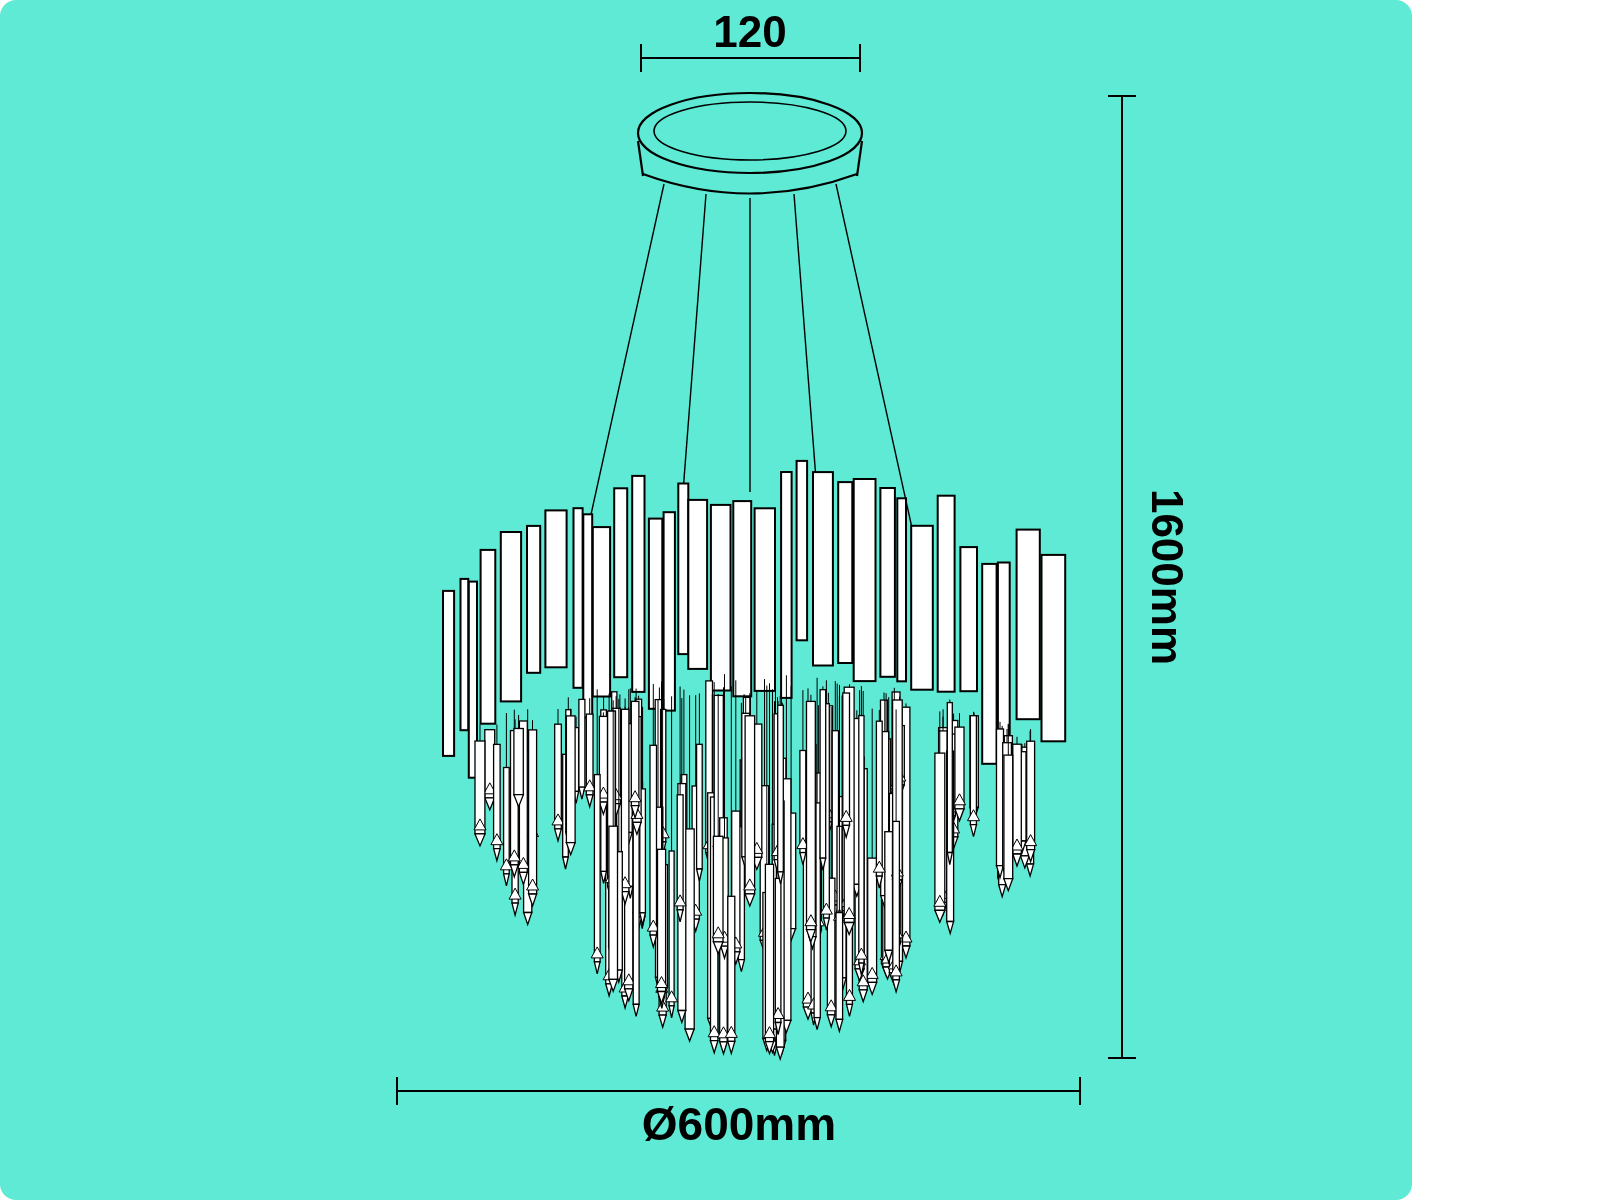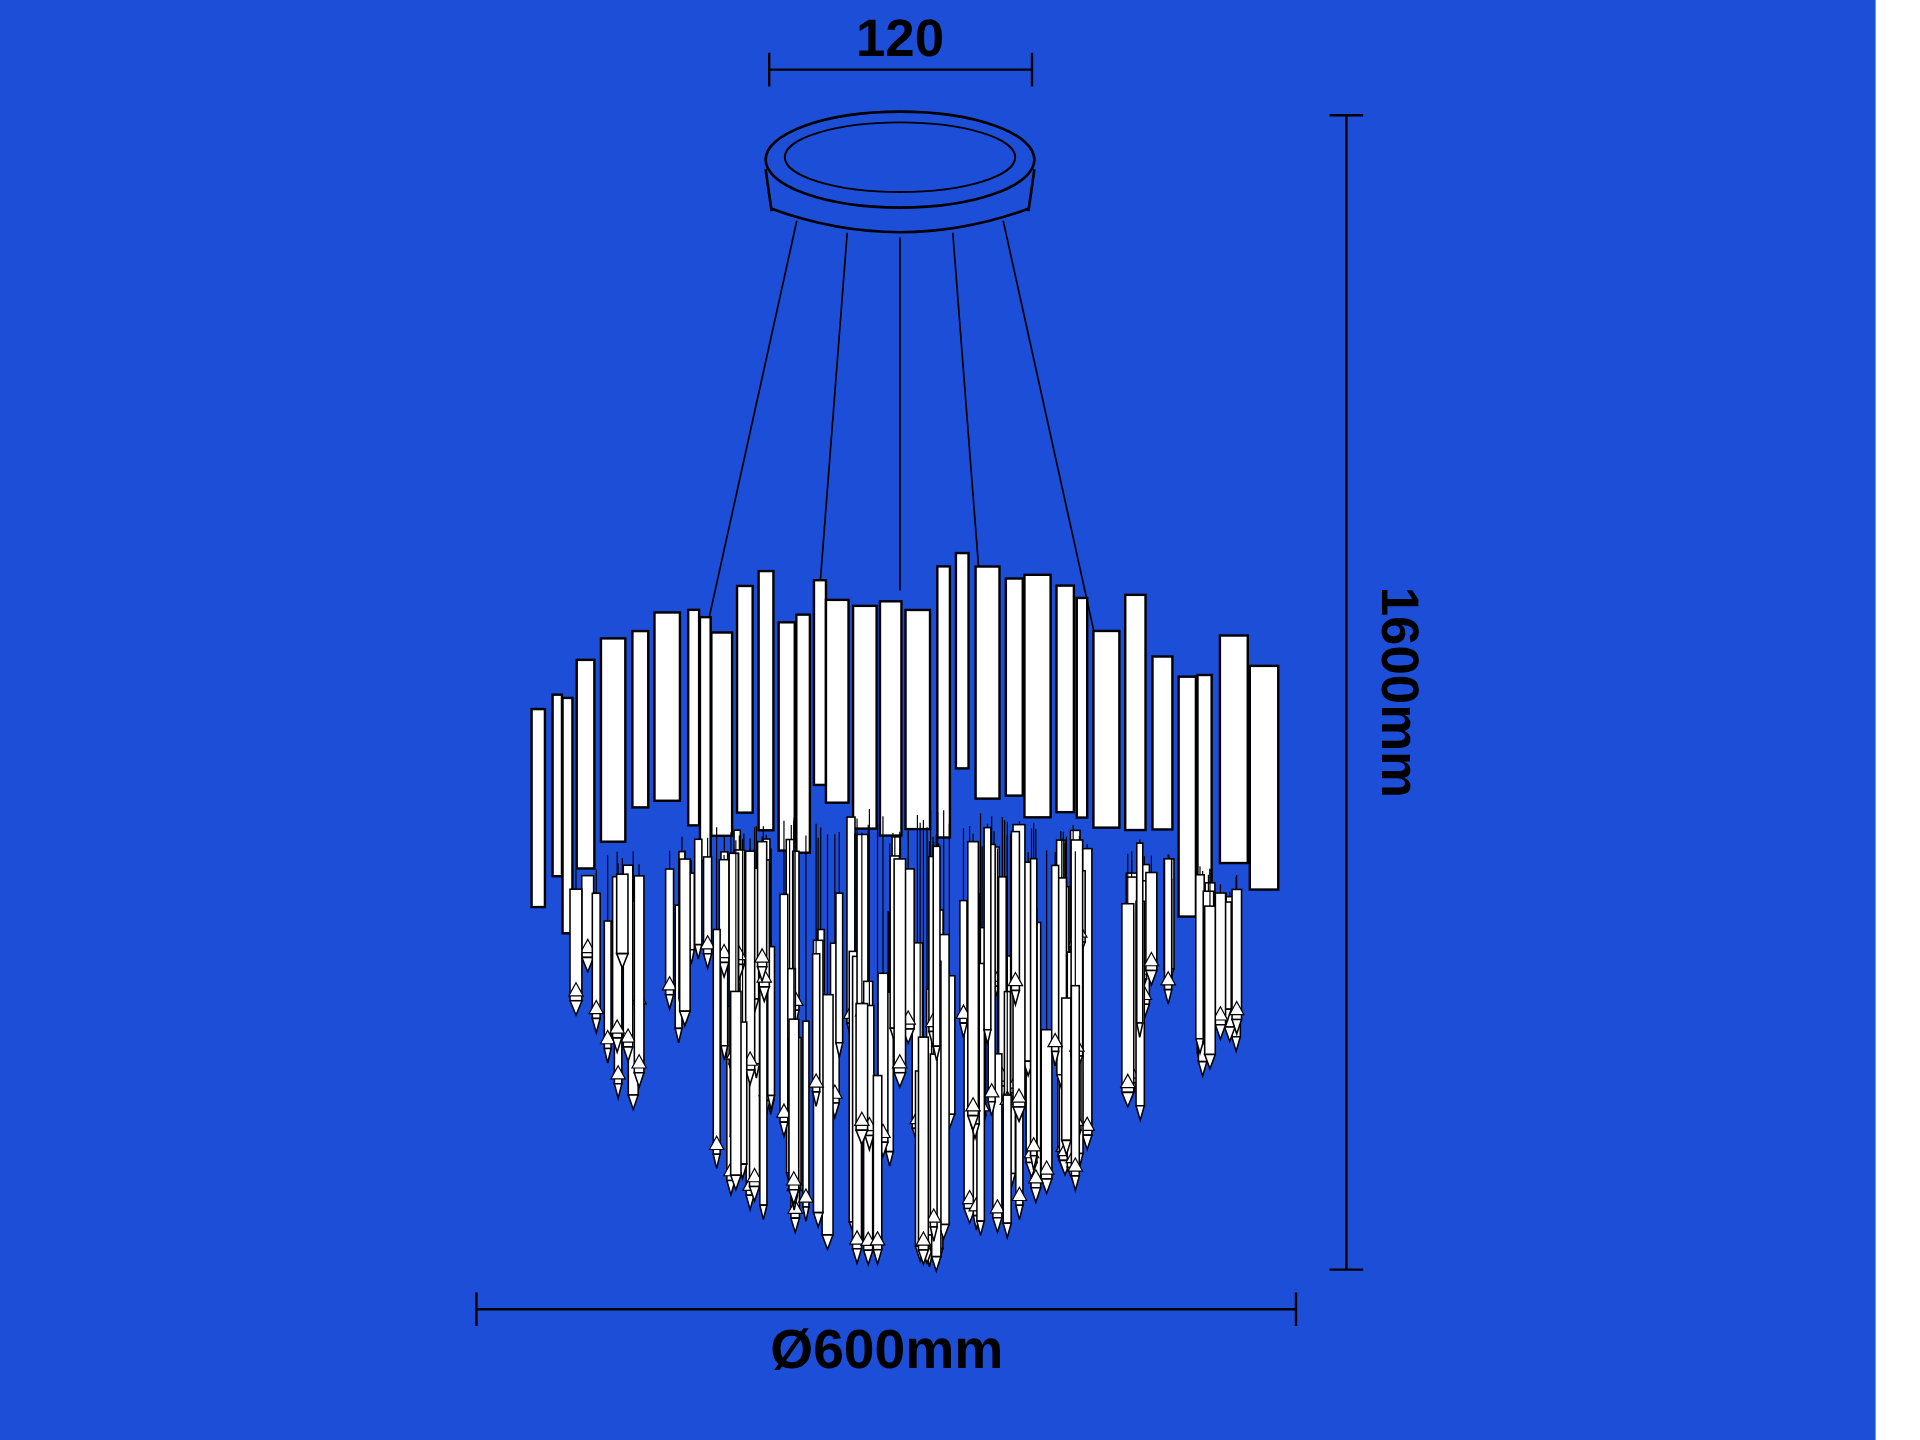--- a/index.html
+++ b/index.html
@@ -6,23 +6,24 @@
     margin: 0;
     padding: 0;
     width: 1600px;
     height: 1200px;
     background: #ffffff;
     overflow: hidden;
     font-family: "Liberation Sans", sans-serif;
   }
   #stage {
     position: relative;
-    width: 1563px;
+    width: 1412px;
     height: 1200px;
-    background: #1d4ed8;
+    background: #5eead4;
+    border-radius: 16px;
   }
   svg { display: block; }
   .dim-line { stroke: #000; stroke-width: 2; fill: none; }
   .tick { stroke: #000; stroke-width: 2; }
   .outline { stroke: #000; fill: none; stroke-width: 2.2; }
   .outline-thin { stroke: #000; fill: none; stroke-width: 1.6; }
   .wire { stroke: #000; stroke-width: 1.4; }
   text.dim {
     font-family: "Liberation Sans", sans-serif;
     font-weight: bold;

